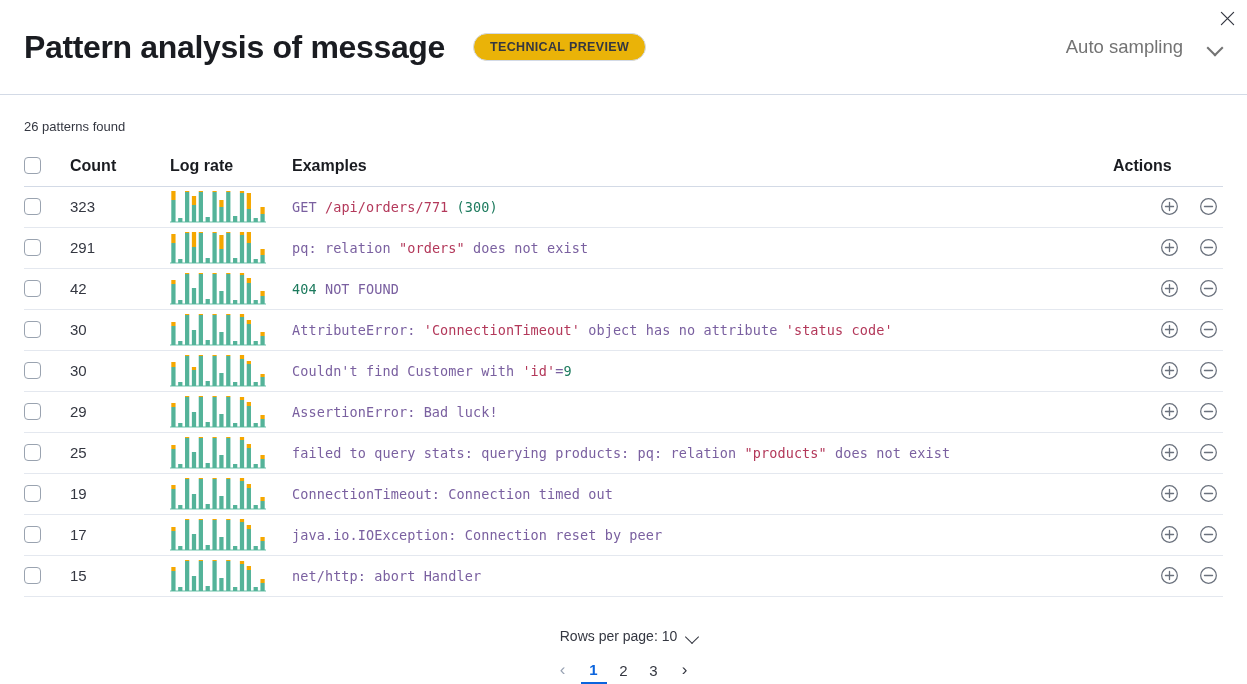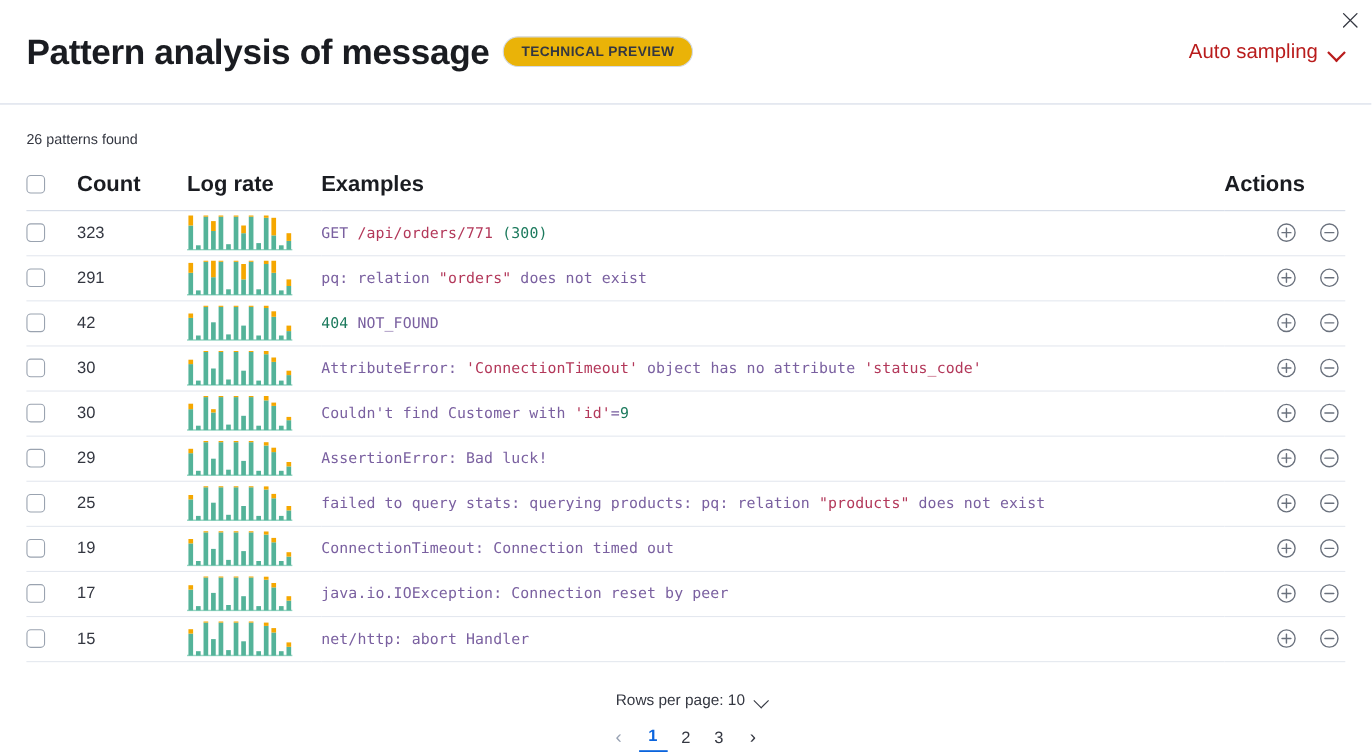--- a/index.html
+++ b/index.html
@@ -25,21 +25,21 @@
     position: relative;
     height: 95px;
     border-bottom: 1px solid #d3dae6;
     padding: 0 24px;
     display: flex;
     align-items: center;
   }
   .header-left {
     display: flex;
     align-items: center;
-    gap: 12px;
+    gap: 28px;
     flex: 1 1 auto;
     min-width: 0;
   }
   .page-title {
     font-size: 32px;
     font-weight: 700;
     color: #1a1c21;
     letter-spacing: -0.35px;
     line-height: 1.2;
     white-space: nowrap;
@@ -60,22 +60,22 @@
     white-space: nowrap;
   }
   .header-right {
     display: flex;
     align-items: center;
     flex: 0 0 auto;
   }
   .auto-sampling {
     display: inline-flex;
     align-items: center;
-    gap: 9px;
-    color: #b91c1c;
+    gap: 24px;
+    color: #737373;
     font-size: 18.5px;
     font-weight: 400;
     cursor: pointer;
     white-space: nowrap;
     justify-content: flex-end;
   }
   .chevron-down {
     display: inline-block;
     width: 16px;
     height: 16px;
@@ -118,21 +118,21 @@
   }
 
   
   table.patterns-table {
     width: 100%;
     border-collapse: collapse;
     table-layout: fixed;
   }
   .patterns-table th {
     text-align: left;
-    font-size: 20px;
+    font-size: 16px;
     font-weight: 700;
     color: #1a1c21;
     padding: 0 0 11px 0;
     border-bottom: 1px solid #d3dae6;
     vertical-align: middle;
   }
   .col-check { width: 46px; }
   .col-count { width: 100px; }
   .col-rate  { width: 122px; }
   .col-ex    { width: auto; }

